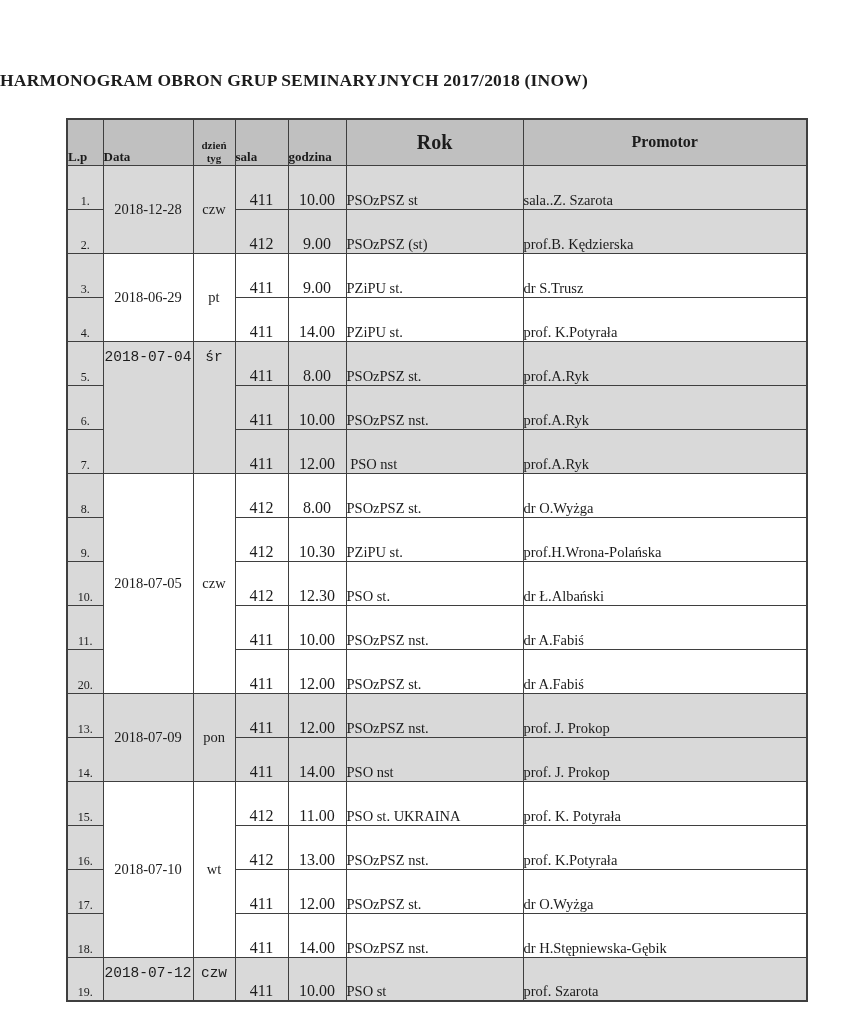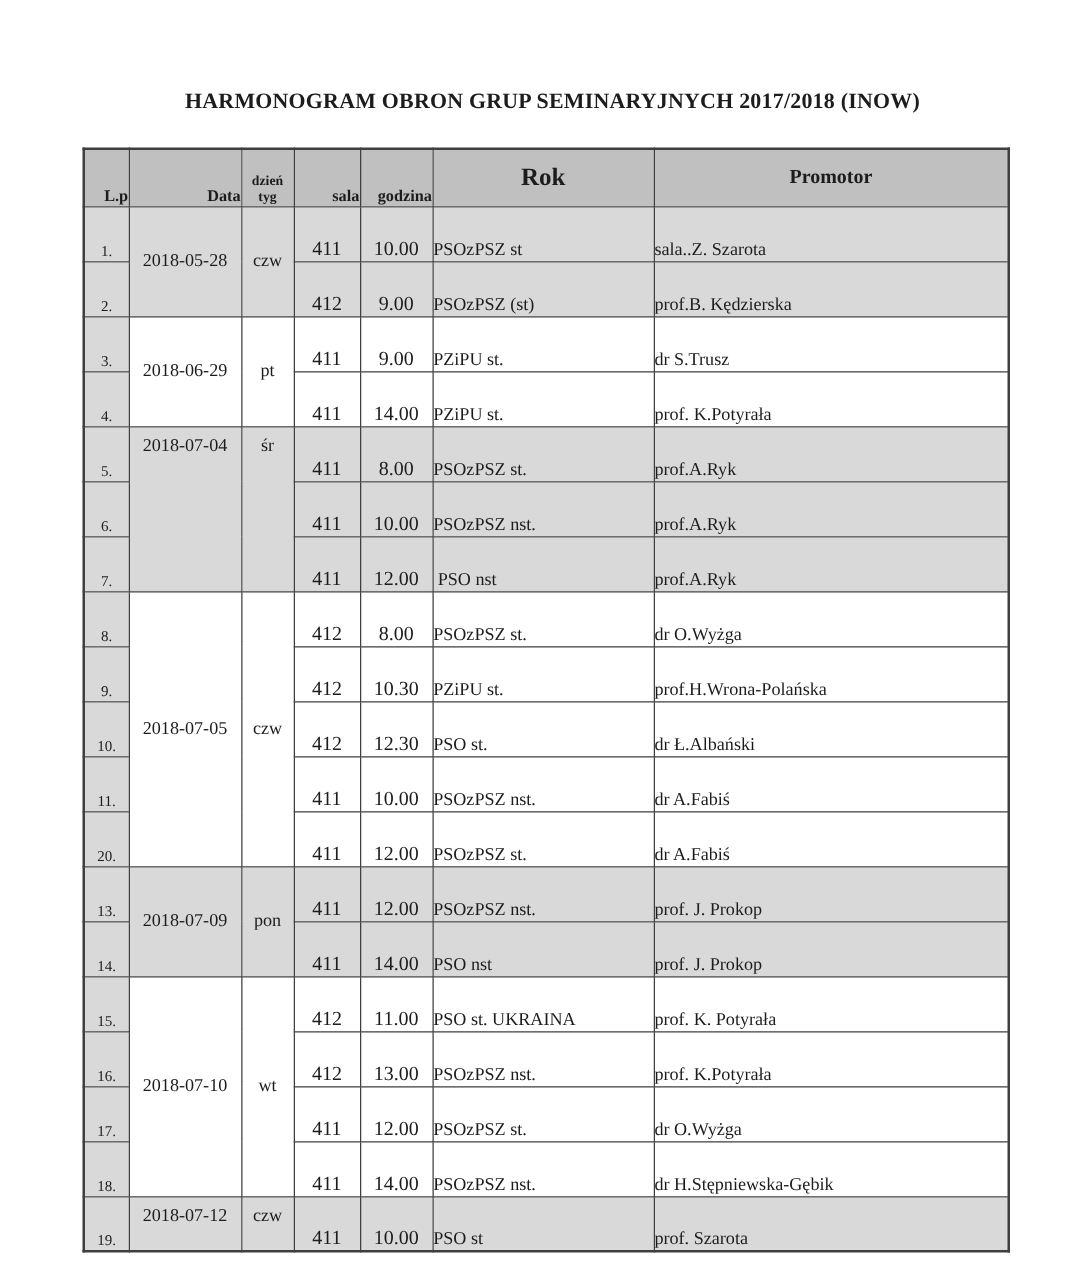--- a/index.html
+++ b/index.html
@@ -7,26 +7,25 @@
     padding: 0;
     background: #ffffff;
     width: 868px;
     height: 1024px;
     font-family: "Liberation Serif", "DejaVu Serif", serif;
     color: #1c1c1c;
     position: relative;
   }
   .page-title {
     padding-top: 70px;
-    text-align: center;
+    text-align: left;
     font-weight: bold;
     font-size: 17.5px;
     letter-spacing: 0.2px;
     white-space: nowrap;
-    padding-left: 16px;
   }
   table.schedule {
     position: absolute;
     left: 66px;
     top: 118px;
     width: 740px;
     border-collapse: collapse;
     table-layout: fixed;
     border: 2px solid var(--border, #3f3f3f);
   }
@@ -35,21 +34,21 @@
     padding: 0;
     overflow: hidden;
   }
   tr.head-row { height: 46px; }
   tr.body-row { height: 44px; }
   th { background: var(--header-bg, #c0c0c0); font-weight: bold; }
   th.small {
     font-size: 13px;
     vertical-align: bottom;
     padding-bottom: 3px;
-    text-align: right;
+    text-align: left;
   }
   th.dzien {
     font-size: 11px;
     line-height: 1.15;
     vertical-align: bottom;
     padding-bottom: 3px;
     text-align: center;
   }
   th.rok-head {
     font-size: 20px;
@@ -72,20 +71,21 @@
     padding-bottom: 5px;
   }
   td.date, td.day {
     text-align: center;
     font-size: 14.5px;
     vertical-align: middle;
   }
   td.date.vtop, td.day.vtop {
     vertical-align: top;
     padding-top: 7px;
+    font-family: Liberation Mono, monospace;
   }
   td.num {
     text-align: center;
     font-size: 16px;
     vertical-align: bottom;
     padding-bottom: 7px;
   }
   td.rok, td.promotor {
     text-align: left;
     font-size: 14.5px;
@@ -120,21 +120,21 @@
       <th class="dzien">dzień tyg</th>
       <th class="small">sala</th>
       <th class="small">godzina</th>
       <th class="rok-head">Rok</th>
       <th class="promotor-head">Promotor</th>
     </tr>
   </thead>
   <tbody>
       <tr class="body-row shaded">
         <td class="lp">1.</td>
-        <td class="date" rowspan="2">2018-05-28</td>
+        <td class="date" rowspan="2">2018-12-28</td>
         <td class="day" rowspan="2">czw</td>
         <td class="num">411</td>
         <td class="num">10.00</td>
         <td class="rok">PSOzPSZ st</td>
         <td class="promotor">sala..Z. Szarota</td>
       </tr>
       <tr class="body-row shaded">
         <td class="lp">2.</td>
         <td class="num">412</td>
         <td class="num">9.00</td>

